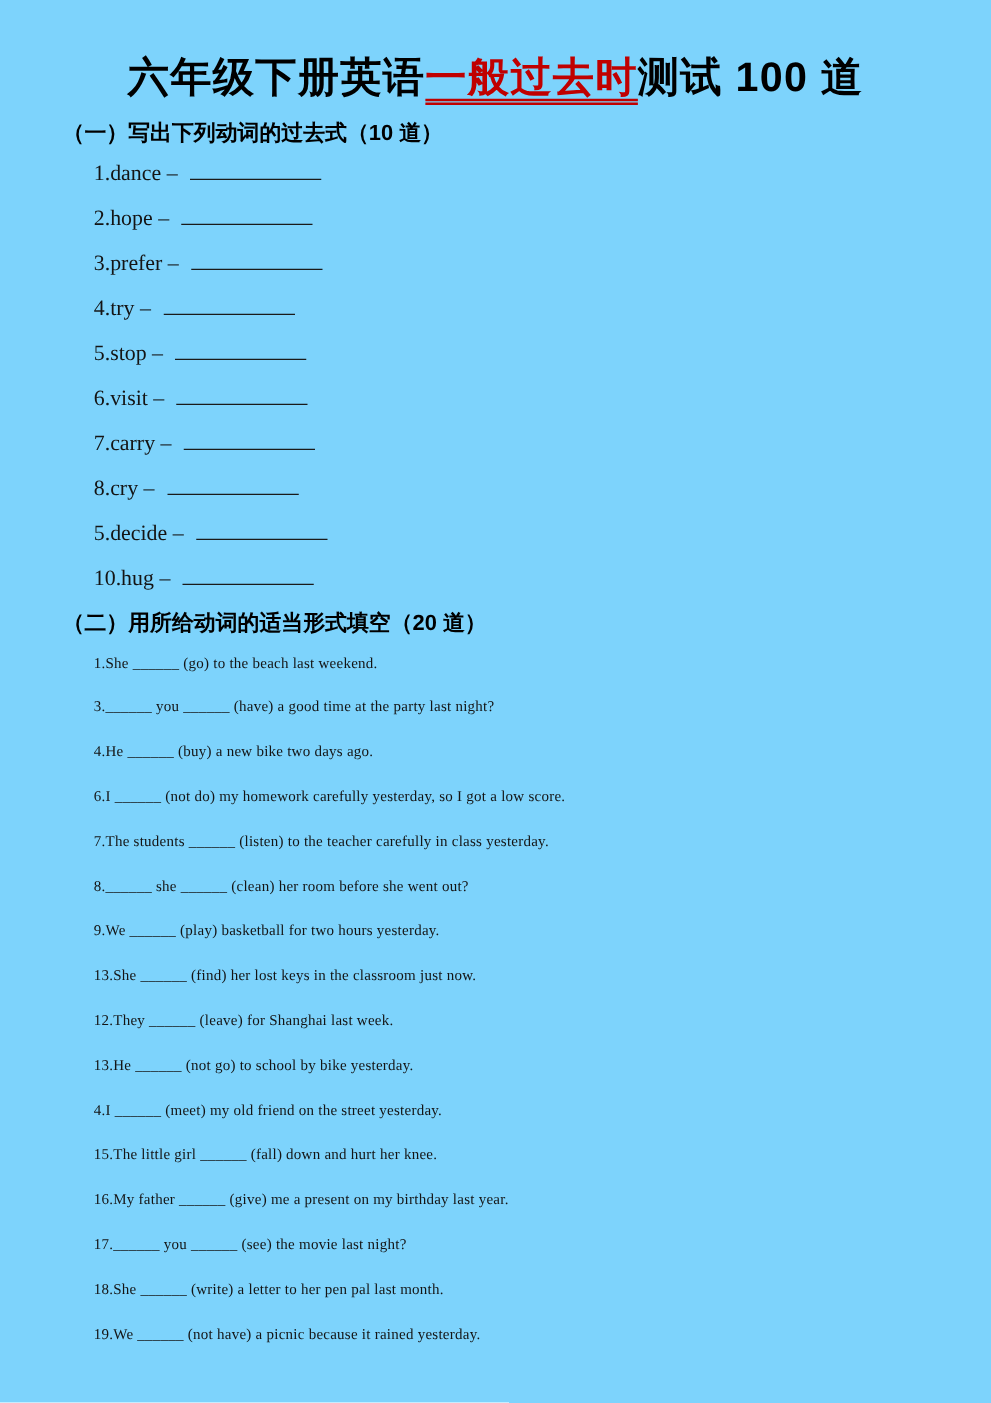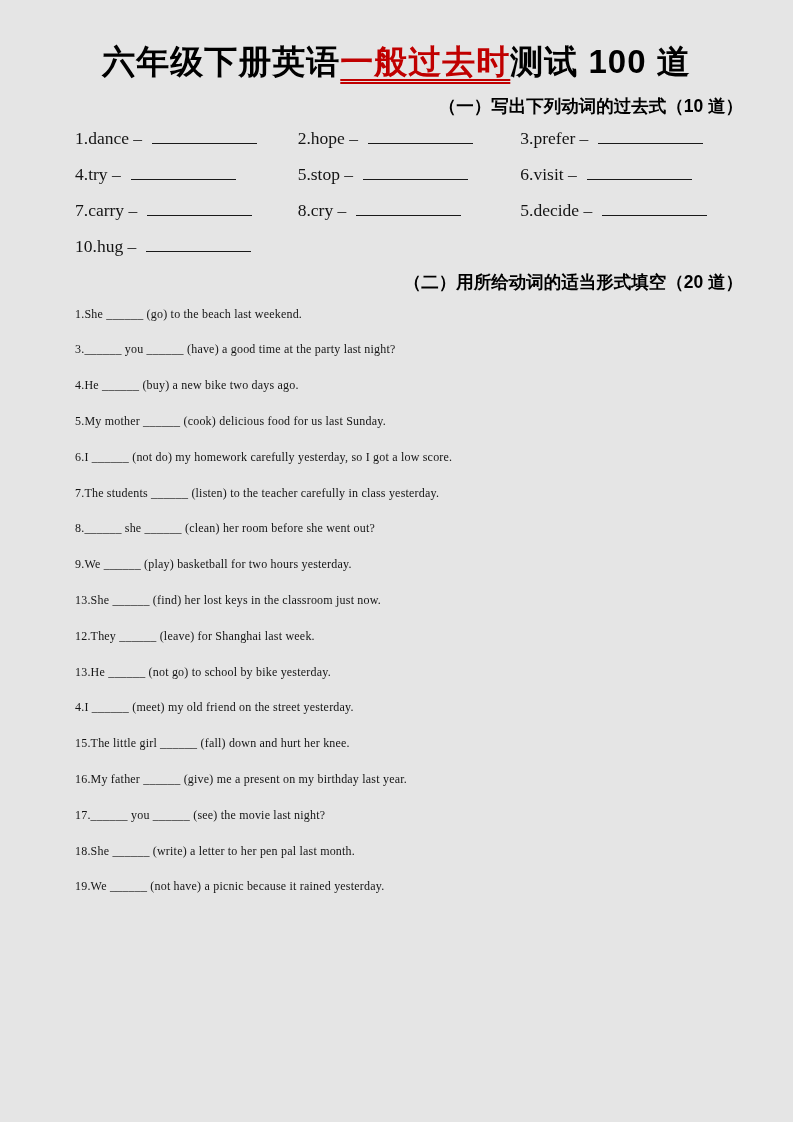--- a/index.html
+++ b/index.html
@@ -1,40 +1,40 @@
 <!DOCTYPE html>
 <html><head>
 <meta charset="utf-8">
 <style>
   html, body { margin: 0; padding: 0; background: #ffffff; }
   .page {
     width: 793px; height: 1122px; box-sizing: border-box;
-    background: #e5e5e5; color: #141414;
+    background: #7dd3fc; color: #141414;
     padding: 42px 50px 0 50px;
     font-family: "Liberation Serif", serif;
     overflow: hidden;
   }
   .title {
     font-family: "Liberation Sans", sans-serif;
     font-weight: bold; font-size: 33px; line-height: 1.2;
     text-align: center; margin: 0 0 14px 0; letter-spacing: 1px;
     color: #000;
   }
   .title .hl {
     text-decoration: underline double;
     text-underline-offset: 6px;
     text-decoration-thickness: 2px;
   }
   .sec-heading {
     font-family: "Liberation Sans", sans-serif;
     font-weight: bold; font-size: 17.5px; line-height: 20px;
-    margin: 0 0 12px 0; color: #000; text-align: right;
+    margin: 0 0 12px 0; color: #000;
   }
   .verb-grid {
-    display: grid; grid-template-columns: 1fr 1fr 1fr;
+    display: grid; grid-template-columns: 1fr;
     row-gap: 16px; padding-left: 25px;
     font-size: 17.5px; line-height: 20px;
     margin: 0 0 16px 0;
   }
   .verb-item { white-space: nowrap; }
   .blank-line {
     display: inline-block; width: 105px; height: 15px;
     border-bottom: 1.6px solid #1a1a1a; margin-left: 10px;
   }
   .q-list { padding-left: 25px; font-size: 12px; }
@@ -61,21 +61,20 @@
     <div class="verb-item"><span>5.decide –</span><span class="blank-line"></span></div>
     <div class="verb-item"><span>10.hug –</span><span class="blank-line"></span></div>
   </div>
 
   <div class="sec-heading">（二）用所给动词的适当形式填空（20 道）</div>
 
   <div class="q-list">
     <div class="q-item">1.She ______ (go) to the beach last weekend.</div>
     <div class="q-item">3.______ you ______ (have) a good time at the party last night?</div>
     <div class="q-item">4.He ______ (buy) a new bike two days ago.</div>
-    <div class="q-item">5.My mother ______ (cook) delicious food for us last Sunday.</div>
     <div class="q-item">6.I ______ (not do) my homework carefully yesterday, so I got a low score.</div>
     <div class="q-item">7.The students ______ (listen) to the teacher carefully in class yesterday.</div>
     <div class="q-item">8.______ she ______ (clean) her room before she went out?</div>
     <div class="q-item">9.We ______ (play) basketball for two hours yesterday.</div>
     <div class="q-item">13.She ______ (find) her lost keys in the classroom just now.</div>
     <div class="q-item">12.They ______ (leave) for Shanghai last week.</div>
     <div class="q-item">13.He ______ (not go) to school by bike yesterday.</div>
     <div class="q-item">4.I ______ (meet) my old friend on the street yesterday.</div>
     <div class="q-item">15.The little girl ______ (fall) down and hurt her knee.</div>
     <div class="q-item">16.My father ______ (give) me a present on my birthday last year.</div>

